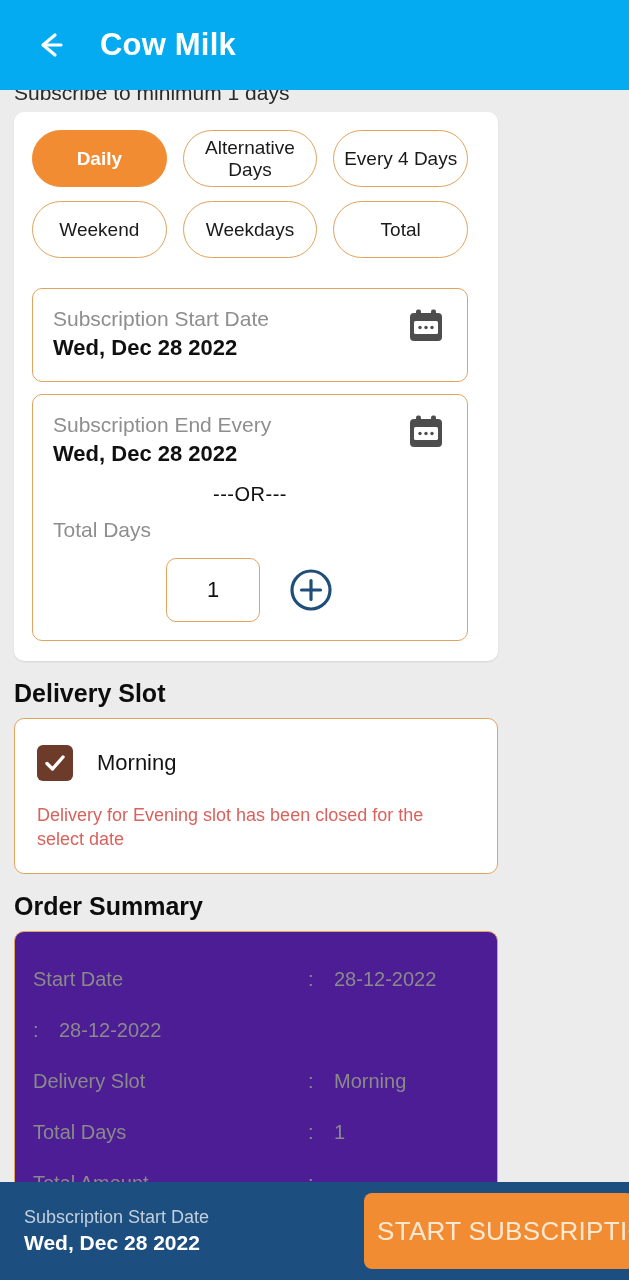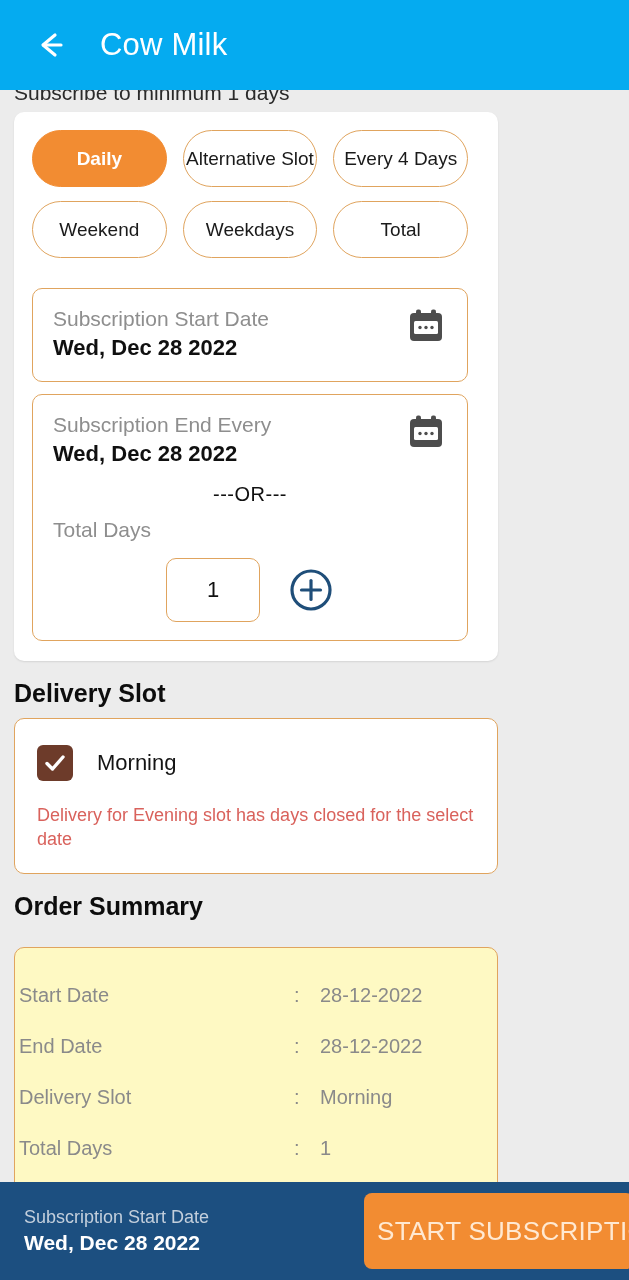--- a/index.html
+++ b/index.html
@@ -33,21 +33,21 @@
     height: 52px;
     display: flex;
     align-items: center;
     justify-content: center;
     flex: none;
   }
   .back-btn svg { display: block; }
   .app-title {
     color: #ffffff;
     font-size: 31px;
-    font-weight: 400;
+    font-weight: 700;
     margin-left: 24px;
     letter-spacing: 0.2px;
     text-align: center;
   }
 
   
   .content {
     position: absolute;
     top: 90px; left: 0;
     width: 512px;
@@ -204,23 +204,23 @@
     margin-top: 22px;
     font-size: 18px;
     color: #d9625c;
     line-height: 24px;
   }
 
   
   .summary-card {
     border: 1.5px solid #e0a45e;
     border-radius: 10px;
-    background: #fef9c3;
-    margin: 16px 14px;
-    padding: 22px 18px 20px 4px;
+    background: #4c1d95;
+    margin: 0 14px;
+    padding: 22px 18px 20px 18px;
   }
   .summary-row {
     display: flex;
     align-items: center;
     font-size: 20px;
     color: #8a8a8a;
     height: 51px;
   }
   .summary-key { width: 275px; flex: none; }
   .summary-colon { width: 26px; flex: none; }
@@ -291,21 +291,21 @@
 </div>
 
 <div class="content">
   <div class="content-inner">
 
     <div class="minimum-note">Subscribe to minimum 1 days</div>
 
     <div class="card chips-card">
       <div class="chip-row">
         <div class="chip selected">Daily</div>
-        <div class="chip">Alternative Slot</div>
+        <div class="chip">Alternative Days</div>
         <div class="chip">Every 4 Days</div>
       </div>
       <div class="chip-row">
         <div class="chip">Weekend</div>
         <div class="chip">Weekdays</div>
         <div class="chip">Total</div>
       </div>
 
       <div class="spacer-16"></div>
 
@@ -365,33 +365,32 @@
       <div class="slot-row">
         <div class="checkbox">
           <span>
             <svg width="26" height="26" viewBox="0 0 26 26">
               <path d="M5 13.5 L10.5 19 L21 7" fill="none" stroke="#ffffff" stroke-width="3.4" stroke-linecap="round" stroke-linejoin="round"></path>
             </svg>
           </span>
         </div>
         <div class="slot-label">Morning</div>
       </div>
-      <div class="slot-warning">Delivery for Evening slot has days closed for the select date</div>
+      <div class="slot-warning">Delivery for Evening slot has been closed for the select date</div>
     </div>
 
     <div class="section-title">Order Summary</div>
 
     <div class="summary-card">
       <div class="summary-row">
         <div class="summary-key">Start Date</div>
         <div class="summary-colon">:</div>
         <div class="summary-val">28-12-2022</div>
       </div>
       <div class="summary-row">
-        <div class="summary-key">End Date</div>
         <div class="summary-colon">:</div>
         <div class="summary-val">28-12-2022</div>
       </div>
       <div class="summary-row">
         <div class="summary-key">Delivery Slot</div>
         <div class="summary-colon">:</div>
         <div class="summary-val">Morning</div>
       </div>
       <div class="summary-row">
         <div class="summary-key">Total Days</div>

